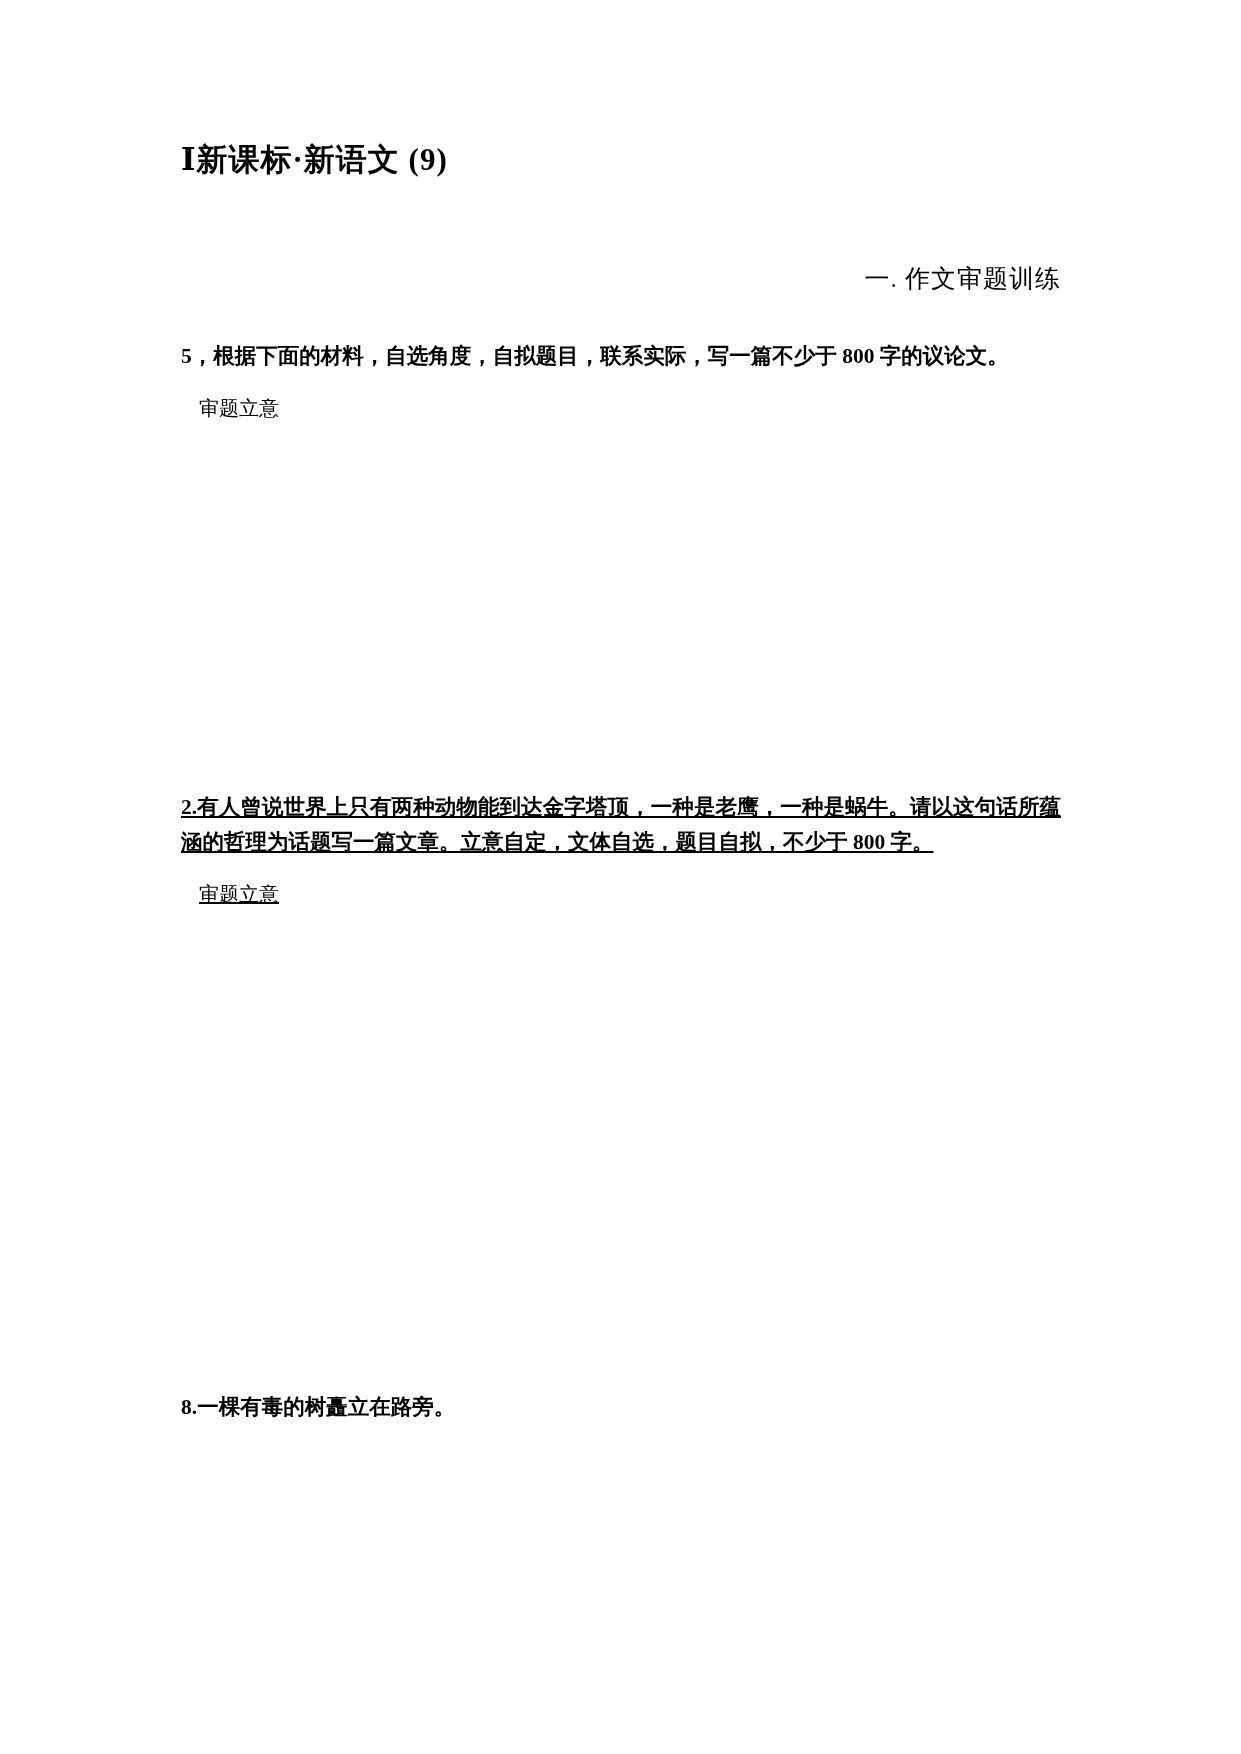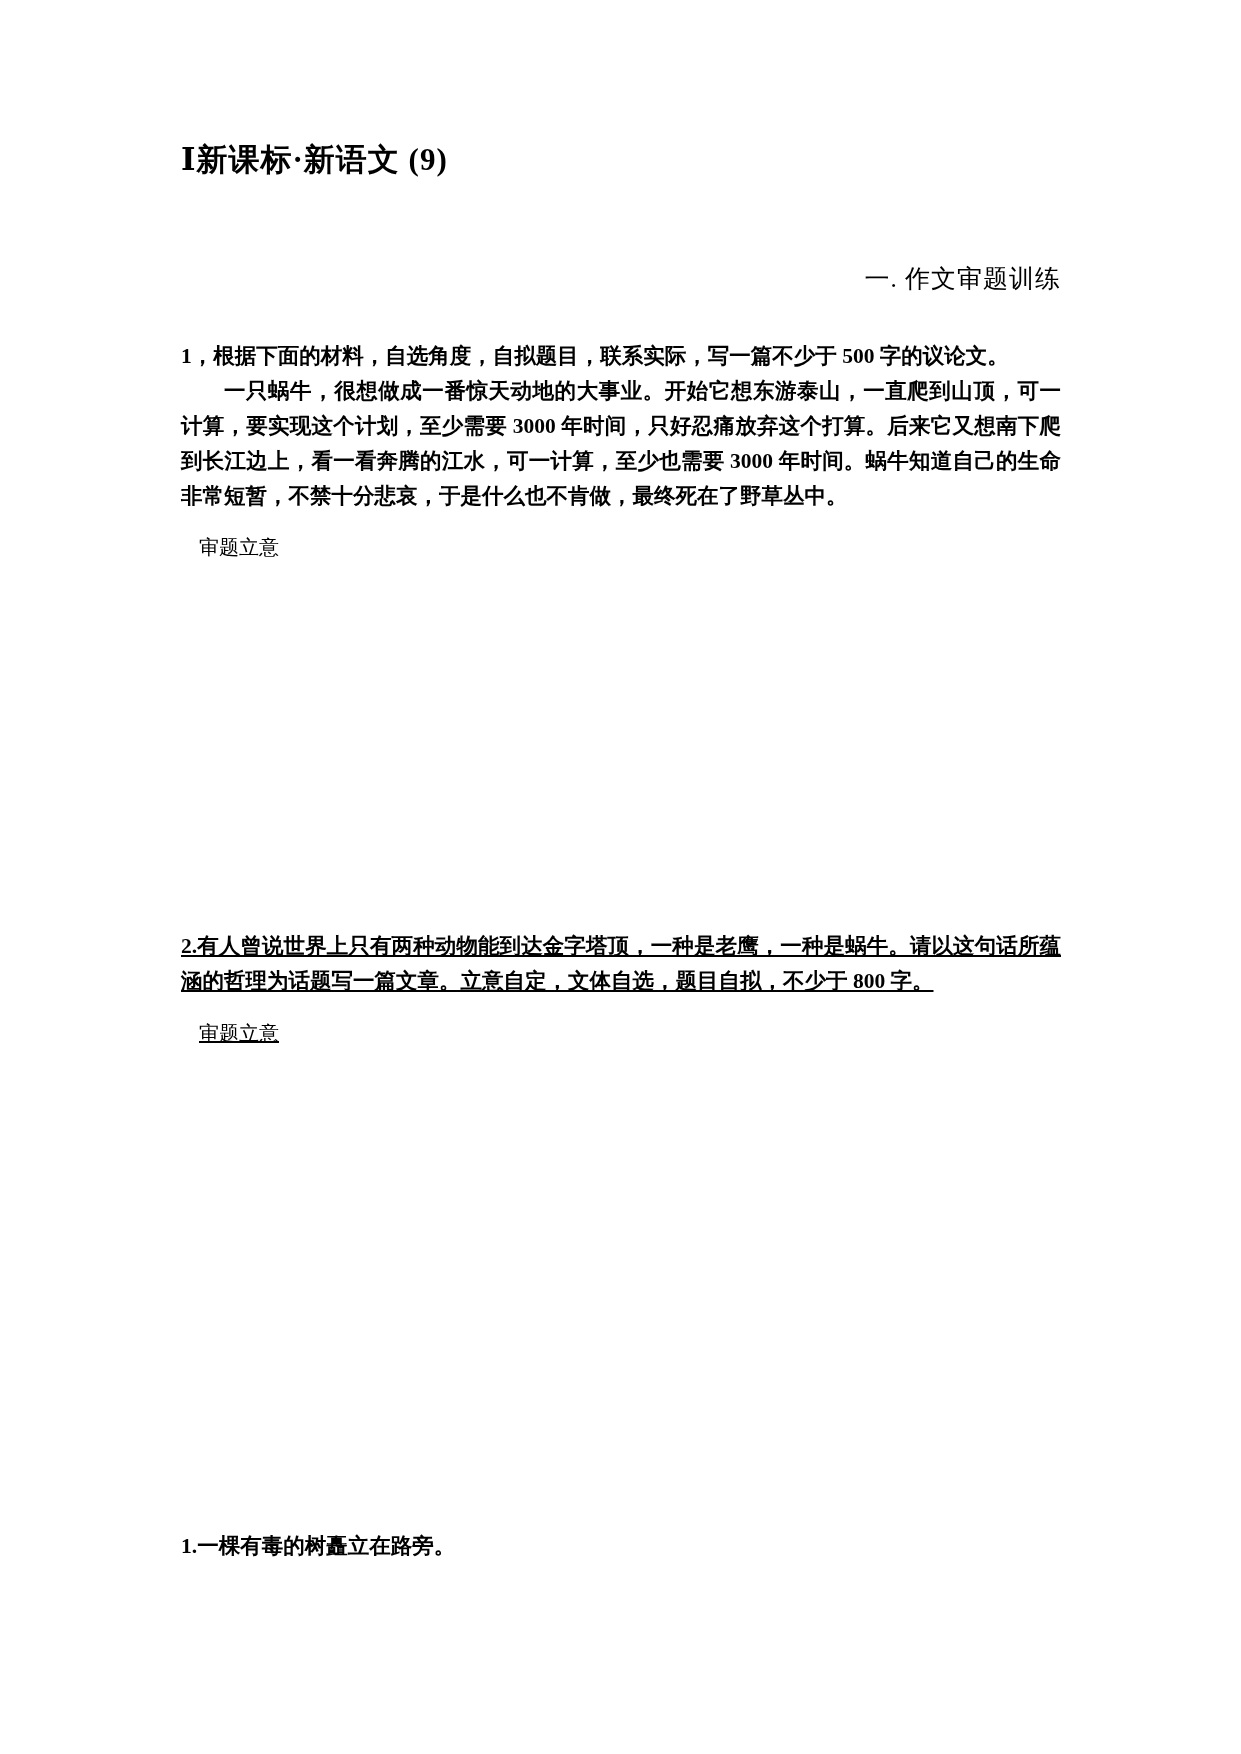--- a/index.html
+++ b/index.html
@@ -78,30 +78,29 @@
 <body>
 
 <div class="page">
   <div class="content">
 
     <h1 class="doc-title">Ⅰ新课标·新语文 (9)</h1>
 
     <h2 class="section-heading">一. 作文审题训练</h2>
 
     <div class="q-block">
-      <p class="q-stem">1，根据下面的材料，自选角度，自拟题目，联系实际，写一篇不少于 500 字的议论文。</p>
-      <p class="q-body">一只蜗牛，很想做成一番惊天动地的大事业。开始它想东游泰山，一直爬到山顶，可一计算，要实现这个计划，至少需要 3000 年时间，只好忍痛放弃这个打算。后来它又想南下爬到长江边上，看一看奔腾的江水，可一计算，至少也需要 3000 年时间。蜗牛知道自己的生命非常短暂，不禁十分悲哀，于是什么也不肯做，最终死在了野草丛中。</p>
+      <p class="q-stem">5，根据下面的材料，自选角度，自拟题目，联系实际，写一篇不少于 800 字的议论文。</p>
       <p class="q-label">审题立意</p>
       <div class="answer-space-1"></div>
     </div>
 
     <div class="q-block q-block-2">
       <p class="q-stem">2.有人曾说世界上只有两种动物能到达金字塔顶，一种是老鹰，一种是蜗牛。请以这句话所蕴涵的哲理为话题写一篇文章。立意自定，文体自选，题目自拟，不少于 800 字。</p>
       <p class="q-label">审题立意</p>
       <div class="answer-space-2"></div>
     </div>
 
     <div class="q-block q-block-3">
-      <p class="q-stem">1.一棵有毒的树矗立在路旁。</p>
+      <p class="q-stem">8.一棵有毒的树矗立在路旁。</p>
     </div>
 
   </div>
 </div>
 
 </body></html>

